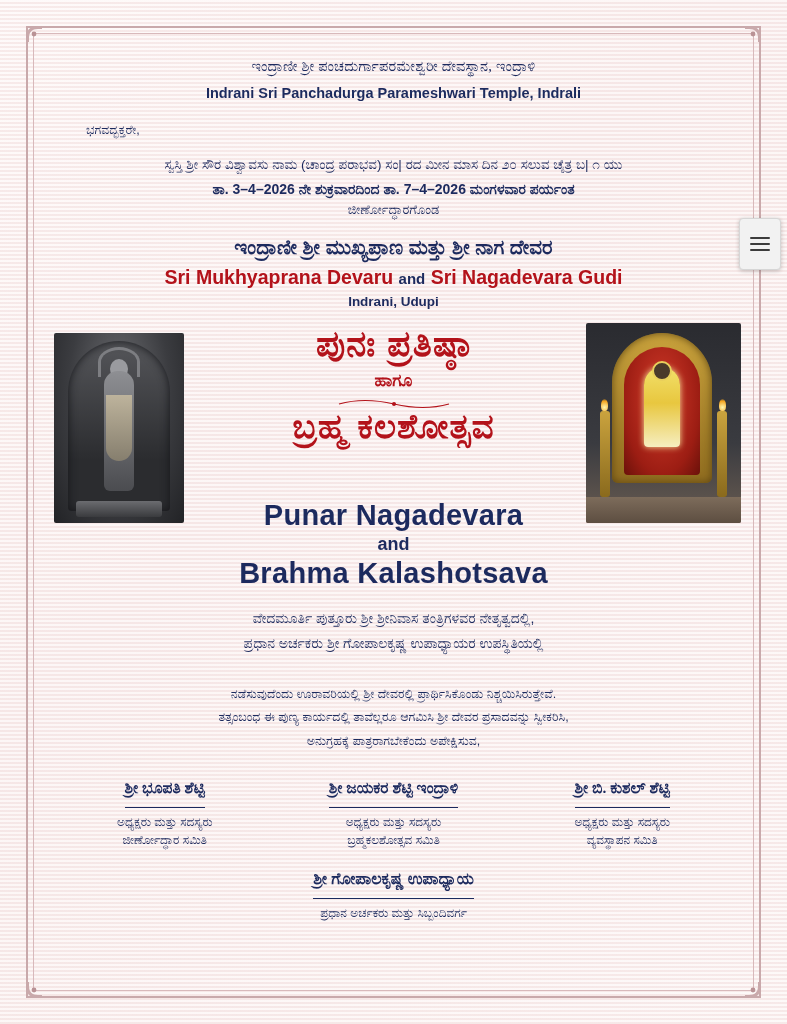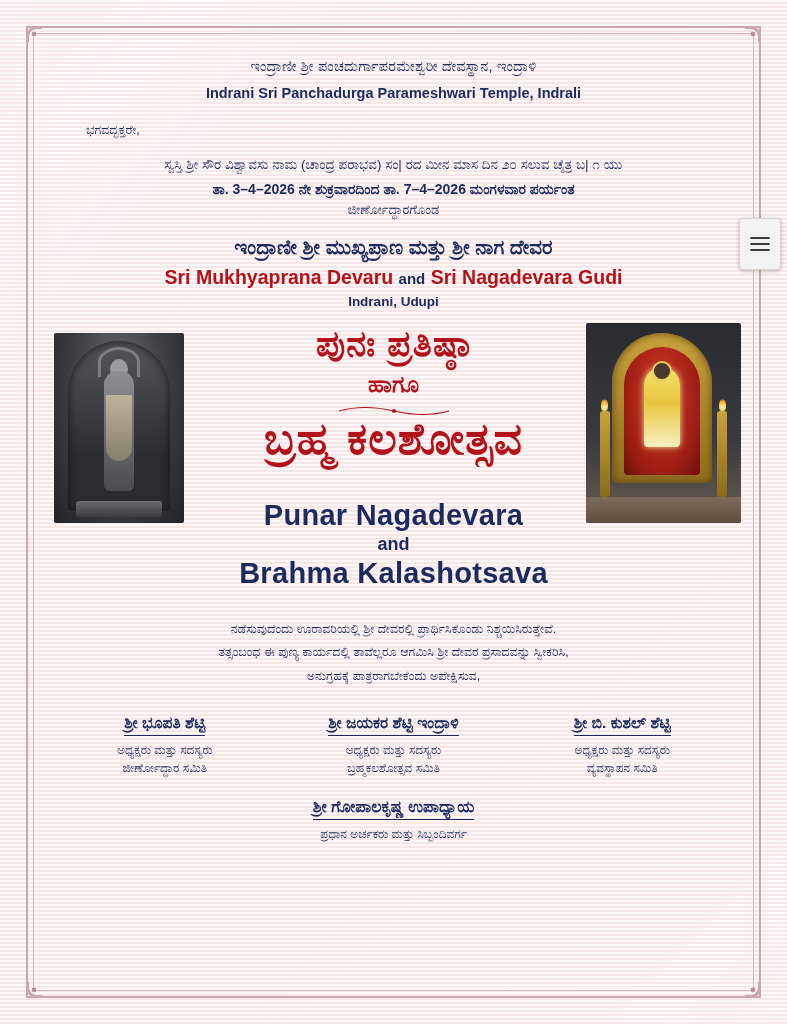--- a/index.html
+++ b/index.html
@@ -65,20 +65,21 @@
     text-align: center;
   }
 
   .kn { font-family: "Liberation Sans", sans-serif; }
 
   #temple-name-kn {
     font-size: 14.5px;
     color: #1c2a5e;
     letter-spacing: .2px;
     line-height: 1.5;
+    font-family: Liberation Serif, serif;
   }
   #temple-name-en {
     margin-top: 7px;
     font-size: 14.5px;
     font-weight: bold;
     color: #1c2a5e;
   }
 
   #salutation {
     margin-top: 22px;
@@ -145,32 +146,32 @@
   }
   #punah-pratishta-kn {
     font-size: 36px;
     font-weight: bold;
     color: #b3121a;
     letter-spacing: 1px;
     line-height: 1.15;
   }
   #haagu-kn {
     margin-top: 6px;
-    font-size: 23px;
+    font-size: 17px;
     font-weight: bold;
     color: #b3121a;
   }
   .flourish {
     margin: 4px auto 2px;
     width: 120px;
     height: 10px;
   }
   #brahma-kalashotsava-kn {
     margin-top: 2px;
-    font-size: 44px;
+    font-size: 34px;
     font-weight: bold;
     color: #b3121a;
     letter-spacing: 1px;
   }
 
   
   #hanuman-image {
     position: absolute;
     left: 8px; top: 10px;
     width: 130px; height: 190px;
@@ -315,23 +316,24 @@
     margin-top: 26px;
     display: flex;
     justify-content: space-between;
     padding: 0 16px;
   }
   .signatory { width: 31%; }
   .sig-name {
     font-size: 15.5px;
     font-weight: bold;
     color: #1c2a5e;
-    padding-bottom: 3px;
+    padding-bottom: 10px;
     border-bottom: 1.5px solid #1c2a5e;
     display: inline-block;
+    font-family: Liberation Serif, serif;
   }
   .sig-role {
     margin-top: 5px;
     font-size: 12px;
     color: #1c2a5e;
     line-height: 1.55;
   }
   #signatory-bottom {
     margin-top: 20px;
   }
@@ -450,20 +452,22 @@
         <div class="flame-r"></div>
         <div class="floor"></div>
       </div>
 
     </div>
 
     <div id="title-en-1">Punar Nagadevara</div>
     <div id="title-en-and">and</div>
     <div id="title-en-2">Brahma Kalashotsava</div>
 
+    <div class="kn" id="tantri-line" style="white-space:pre-line">ವೇದಮೂರ್ತಿ ಪುತ್ತೂರು ಶ್ರೀ ಶ್ರೀನಿವಾಸ ತಂತ್ರಿಗಳವರ ನೇತೃತ್ವದಲ್ಲಿ,
+ಪ್ರಧಾನ ಅರ್ಚಕರು ಶ್ರೀ ಗೋಪಾಲಕೃಷ್ಣ ಉಪಾಧ್ಯಾಯರ ಉಪಸ್ಥಿತಿಯಲ್ಲಿ</div>
 
     <div class="kn" id="body-paragraph" style="white-space:pre-line">ನಡೆಸುವುದೆಂದು ಊರಾವರಿಯಲ್ಲಿ ಶ್ರೀ ದೇವರಲ್ಲಿ ಪ್ರಾರ್ಥಿಸಿಕೊಂಡು ನಿಶ್ಚಯಿಸಿರುತ್ತೇವೆ.
 ತತ್ಸಂಬಂಧ ಈ ಪುಣ್ಯ ಕಾರ್ಯದಲ್ಲಿ ತಾವೆಲ್ಲರೂ ಆಗಮಿಸಿ ಶ್ರೀ ದೇವರ ಪ್ರಸಾದವನ್ನು ಸ್ವೀಕರಿಸಿ,
 ಅನುಗ್ರಹಕ್ಕೆ ಪಾತ್ರರಾಗಬೇಕೆಂದು ಅಪೇಕ್ಷಿಸುವ,</div>
 
     <div id="signatories-row">
       <div class="signatory">
         <div class="sig-name kn">ಶ್ರೀ ಭೂಪತಿ ಶೆಟ್ಟಿ</div>
         <div class="sig-role kn" style="white-space:pre-line">ಅಧ್ಯಕ್ಷರು ಮತ್ತು ಸದಸ್ಯರು
 ಜೀರ್ಣೋದ್ಧಾರ ಸಮಿತಿ</div>

